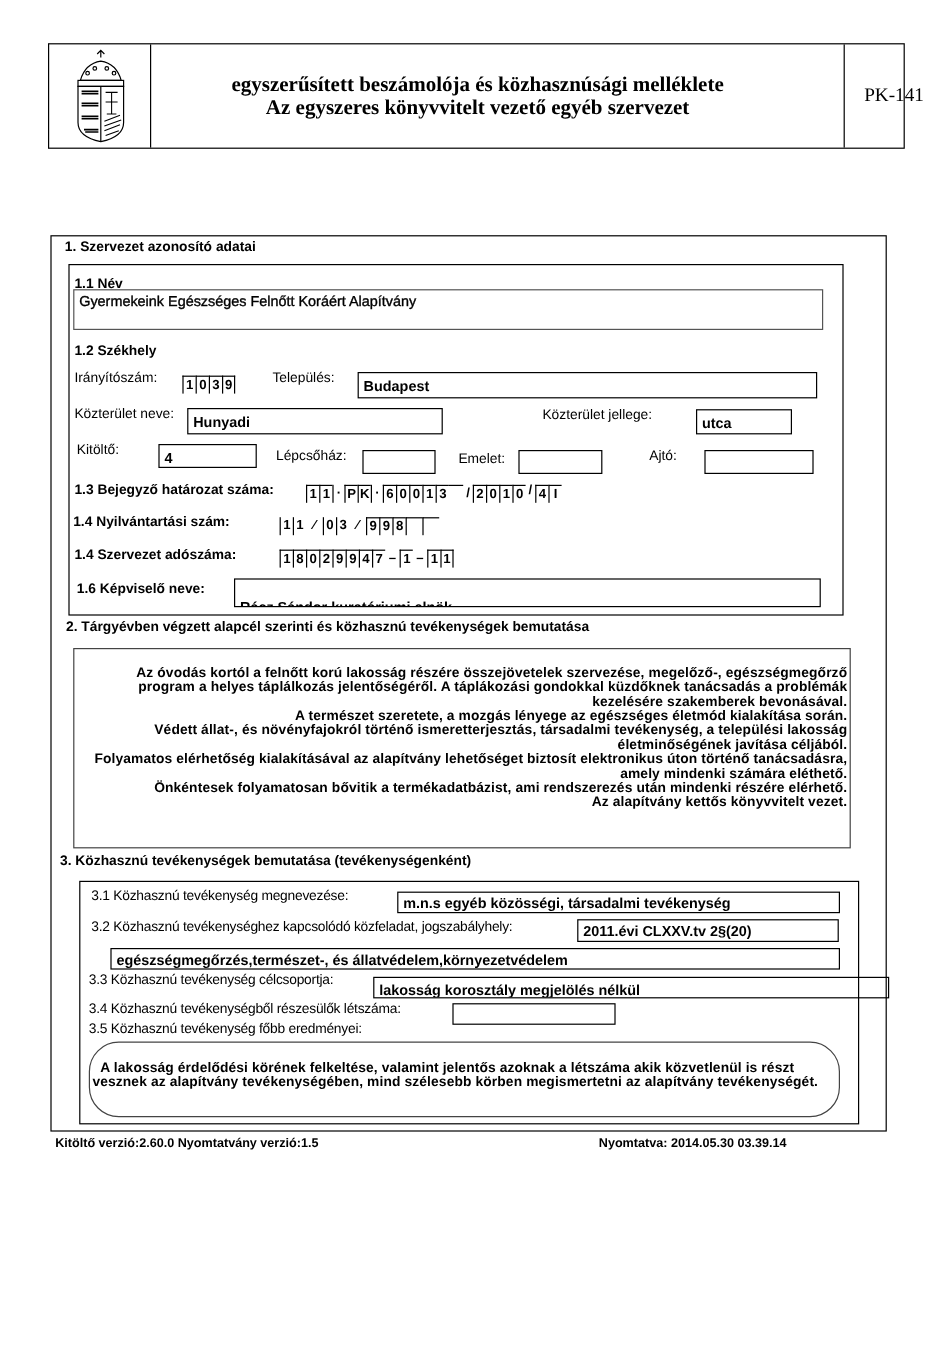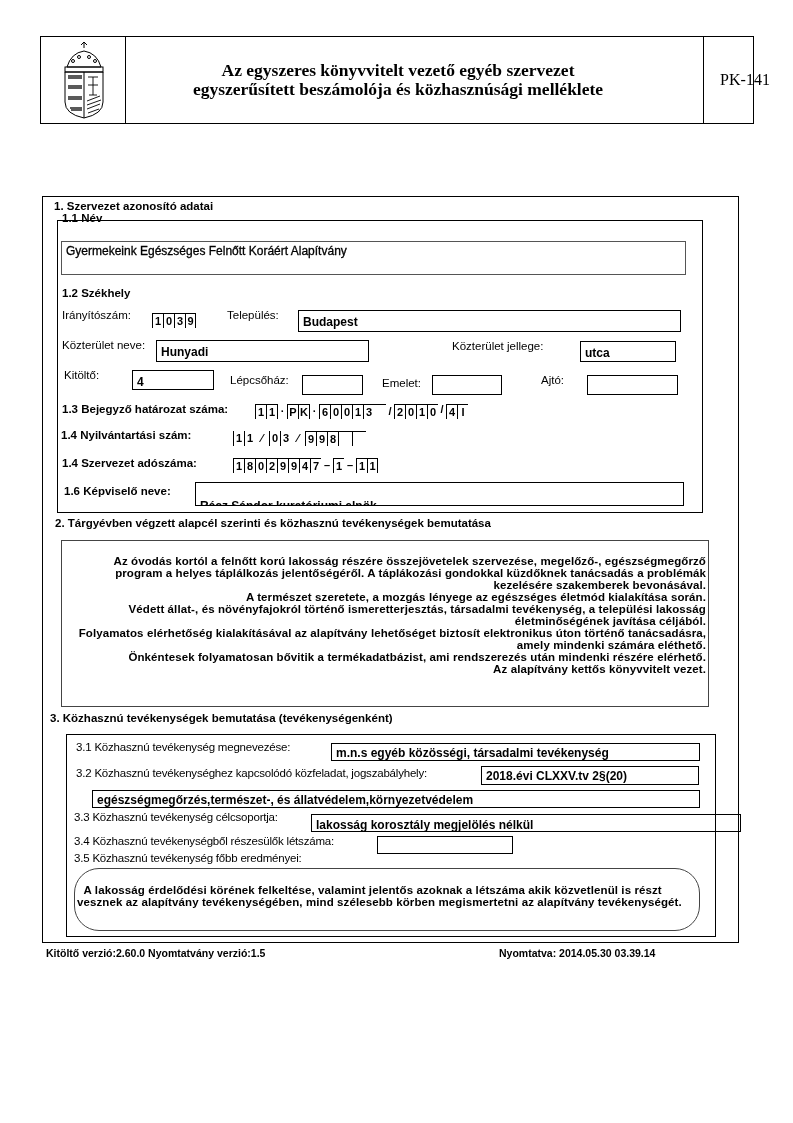--- a/index.html
+++ b/index.html
@@ -56,33 +56,33 @@
         <line x1="29" y1="71" x2="41" y2="71"></line>
           <line x1="30" y1="73" x2="41" y2="73"></line>
       </g>
       <g fill="none" stroke="#000" stroke-width="0.9">
         <path d="M47 40 h10 M52 40 v18 M47 48 h10 M48 58 h8"></path>
         <path d="M46 64 l13 -5 M46 68 l14 -5 M46 72 l13 -5 M47 76 l11 -4"></path>
       </g>
     </svg>
   </div>
   <div class="abs title">
+    <div>egyszerűsített beszámolója és közhasznúsági melléklete</div>
     <div>Az egyszeres könyvvitelt vezető egyéb szervezet</div>
-    <div>egyszerűsített beszámolója és közhasznúsági melléklete</div>
   </div>
   <div class="abs code">PK-141</div>
 </div>
 
 <div class="abs box" style="left:42px; top:196px; width:697px; height:747px;"></div>
 
 <div class="abs lblb" style="left:54px; top:200px;">1. Szervezet azonosító adatai</div>
 
 <div class="abs box" style="left:57px; top:220px; width:646px; height:293px;"></div>
 
-<div class="abs lblb" style="left:62px; top:212px;">1.1 Név</div>
+<div class="abs lblb" style="left:62px; top:231px;">1.1 Név</div>
 <div class="abs field" style="left:61px; top:241px; width:625px; height:34px; border-color:#555; font-weight:normal; padding-top:2px; -webkit-text-stroke:0.3px #000;">
   <span>Gyermekeink Egészséges Felnőtt Koráért Alapítvány</span>
 </div>
 
 <div class="abs lblb" style="left:62px; top:287px;">1.2 Székhely</div>
 
 <div class="abs lbl" style="left:62px; top:309px;">Irányítószám:</div>
 <div class="abs charrow" style="left:152px; top:310px;">
   <span class="cell" style="border-top:1px solid #000;">1</span>
   <span class="cell">0</span>
@@ -92,21 +92,21 @@
 <div class="abs lbl" style="left:227px; top:309px;">Település:</div>
 <div class="abs field" style="left:298px; top:310px; width:383px; height:22px;">
   <span>Budapest</span>
 </div>
 
 <div class="abs lbl" style="left:62px; top:339px;">Közterület neve:</div>
 <div class="abs field" style="left:156px; top:340px; width:213px; height:22px;">
   <span>Hunyadi</span>
 </div>
 <div class="abs lbl" style="left:452px; top:340px;">Közterület jellege:</div>
-<div class="abs field" style="left:580px; top:341px; width:96px; height:21px;">
+<div class="abs field" style="left:580px; top:341px; width:80px; height:21px;">
   <span>utca</span>
 </div>
 
 <div class="abs lbl" style="left:64px; top:369px;">Kitöltő:</div>
 <div class="abs field" style="left:132px; top:370px; width:82px; height:20px;">
   <span>4</span>
 </div>
 <div class="abs lbl" style="left:230px; top:374px;">Lépcsőház:</div>
 <div class="abs field" style="left:302px; top:375px; width:61px; height:20px;">
   <span></span>
@@ -194,21 +194,21 @@
 <div class="abs lblb" style="left:50px; top:712px;">3. Közhasznú tevékenységek bemutatása (tevékenységenként)</div>
 <div class="abs box" style="left:66px; top:734px; width:650px; height:203px;"></div>
 
 <div class="abs lbl3" style="left:76px; top:741px;">3.1 Közhasznú tevékenység megnevezése:</div>
 <div class="abs field" style="left:331px; top:743px; width:369px; height:18px; padding-top:2px;">
   <span>m.n.s egyéb közösségi, társadalmi tevékenység</span>
 </div>
 
 <div class="abs lbl3" style="left:76px; top:767px;">3.2 Közhasznú tevékenységhez kapcsolódó közfeladat, jogszabályhely:</div>
 <div class="abs field" style="left:481px; top:766px; width:218px; height:19px; padding-top:2px;">
-  <span>2018.évi CLXXV.tv 2§(20)</span>
+  <span>2011.évi CLXXV.tv 2§(20)</span>
 </div>
 <div class="abs field" style="left:92px; top:790px; width:608px; height:18px; padding-top:2px;">
   <span>egészségmegőrzés,természet-, és állatvédelem,környezetvédelem</span>
 </div>
 
 <div class="abs lbl3" style="left:74px; top:811px;">3.3 Közhasznú tevékenység célcsoportja:</div>
 <div class="abs field" style="left:311px; top:814px; width:430px; height:18px; padding-top:3px;">
   <span>lakosság korosztály megjelölés nélkül</span>
 </div>
 

